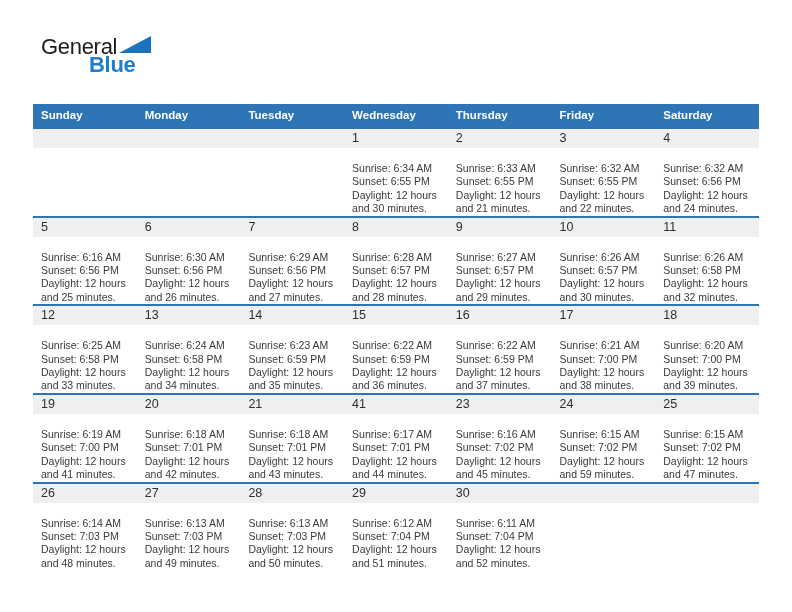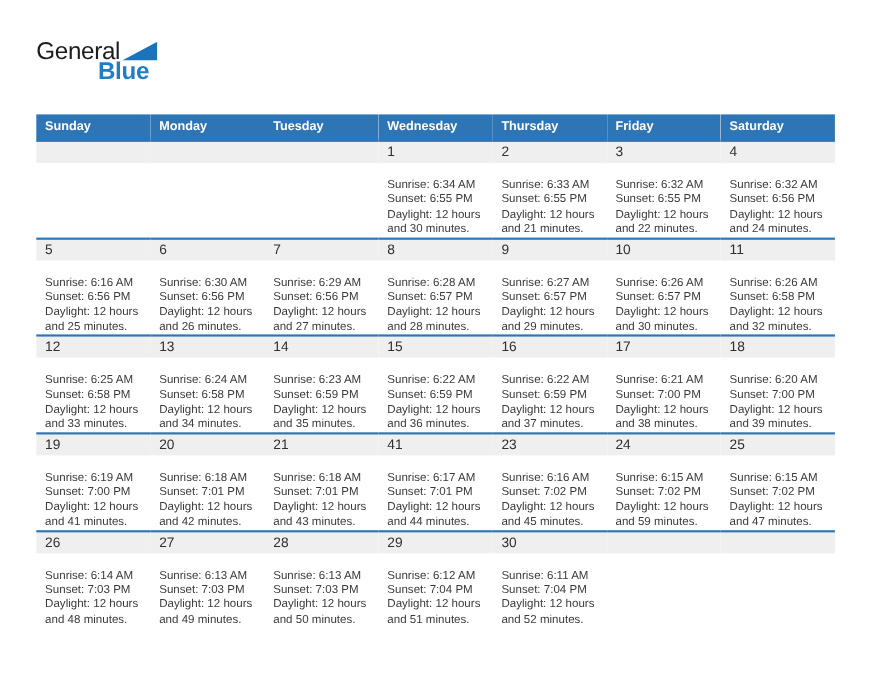--- a/index.html
+++ b/index.html
@@ -7,21 +7,21 @@
   body {
     width: 792px; height: 612px;
     font-family: "Liberation Sans", "DejaVu Sans", sans-serif;
     position: relative;
     overflow: hidden;
   }
   .page { position: relative; width: 792px; height: 612px; background: #fff; }
 
   
   .logo { position: absolute; left: 33px; top: 36px; }
-  .logo-row1 { display: flex; align-items: center; font-size: 22px; letter-spacing: -0.3px; color: #1c1c1c; line-height: 1; }
+  .logo-row1 { display: flex; align-items: flex-start; font-size: 22px; letter-spacing: -0.3px; color: #1c1c1c; line-height: 1; margin-left: 8px; }
   .logo-triangle { margin-left: 2px; margin-bottom: 1px; display: block; }
   .logo-row2 { font-size: 22px; letter-spacing: -0.3px; color: #1e7ec8; line-height: 1; margin-top: -4px; padding-left: 56px; font-weight: bold; }
 
   .titles { position: absolute; right: 33px; top: 34px; text-align: right; }
   .month-title { font-size: 27px; color: #111; line-height: 1.15; }
   .location-subtitle { font-size: 15px; color: #111; margin-top: 9px; }
 
   
   table.calendar {
     position: absolute; left: 33px; top: 104px;
@@ -32,21 +32,21 @@
     font-weight: bold; font-size: 11.5px;
     text-align: left; padding: 5px 2px 6px 8px;
     overflow: hidden; white-space: nowrap;
   }
   tbody tr { border-top: 2px solid #2e75b6; }
   tbody td { height: 88px; vertical-align: top; padding: 0; }
   .day-num {
     background: #efefef; font-size: 12.5px; color: #2f2f2f;
     padding: 2px 0 3px 8px; min-height: 19px; line-height: 14px;
   }
-  .day-details { padding: 14px 5px 0 8px; font-size: 10.5px; line-height: 13.4px; color: #3a3a3a; }
+  .day-details { padding: 6px 5px 0 8px; font-size: 10.5px; line-height: 13.4px; color: #3a3a3a; margin-top: 8px; }
 </style>
 </head>
 <body>
 
 <div class="page">
 
   <div class="logo">
     <div class="logo-row1">
       <span>General</span>
       <svg class="logo-triangle" width="32" height="17" viewBox="0 0 32 17" aria-hidden="true">

